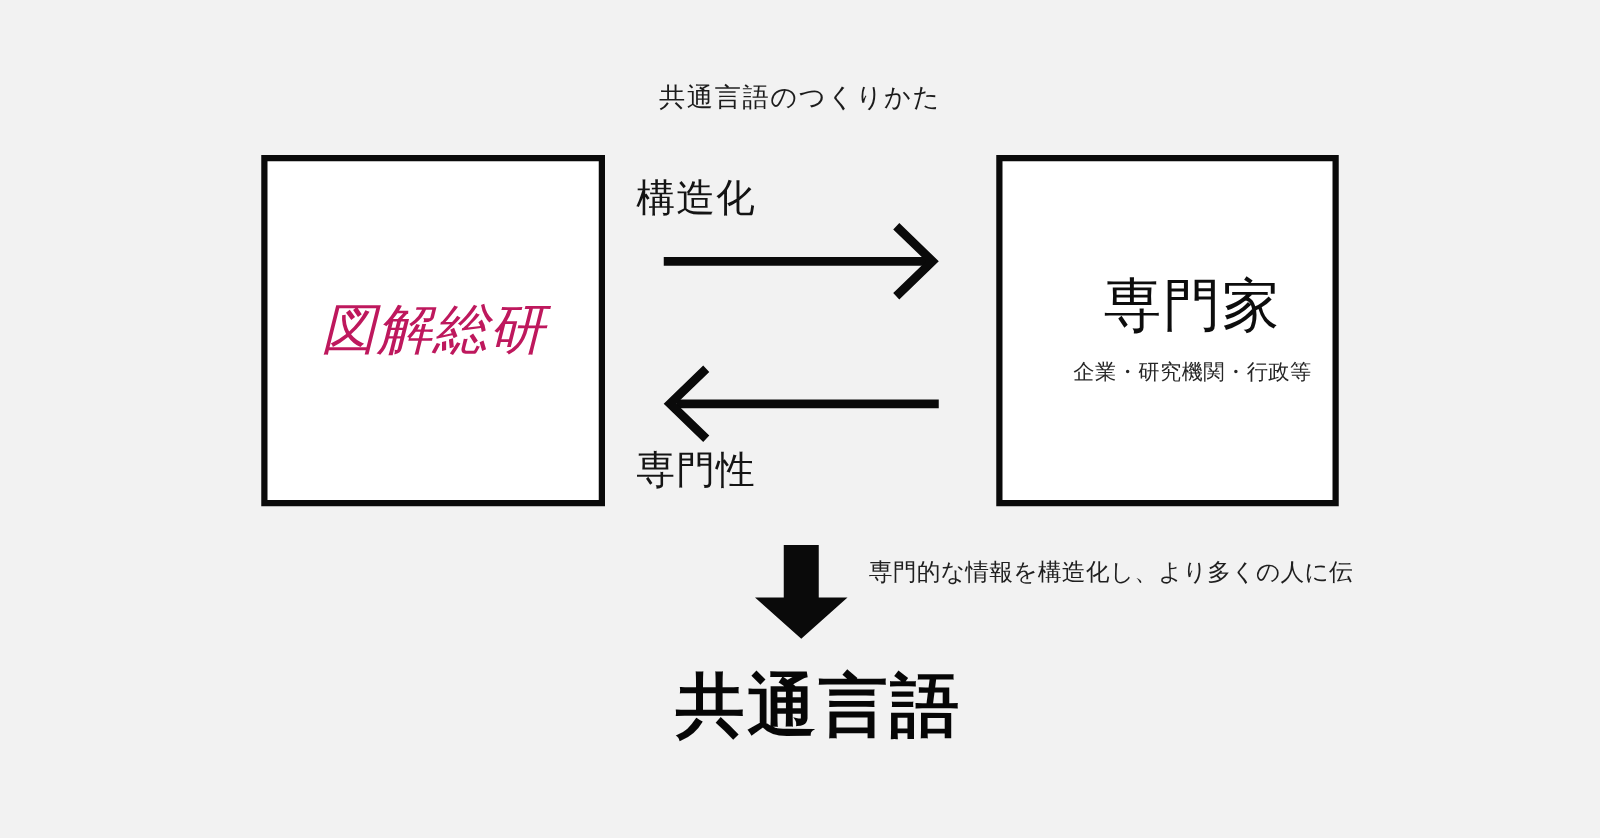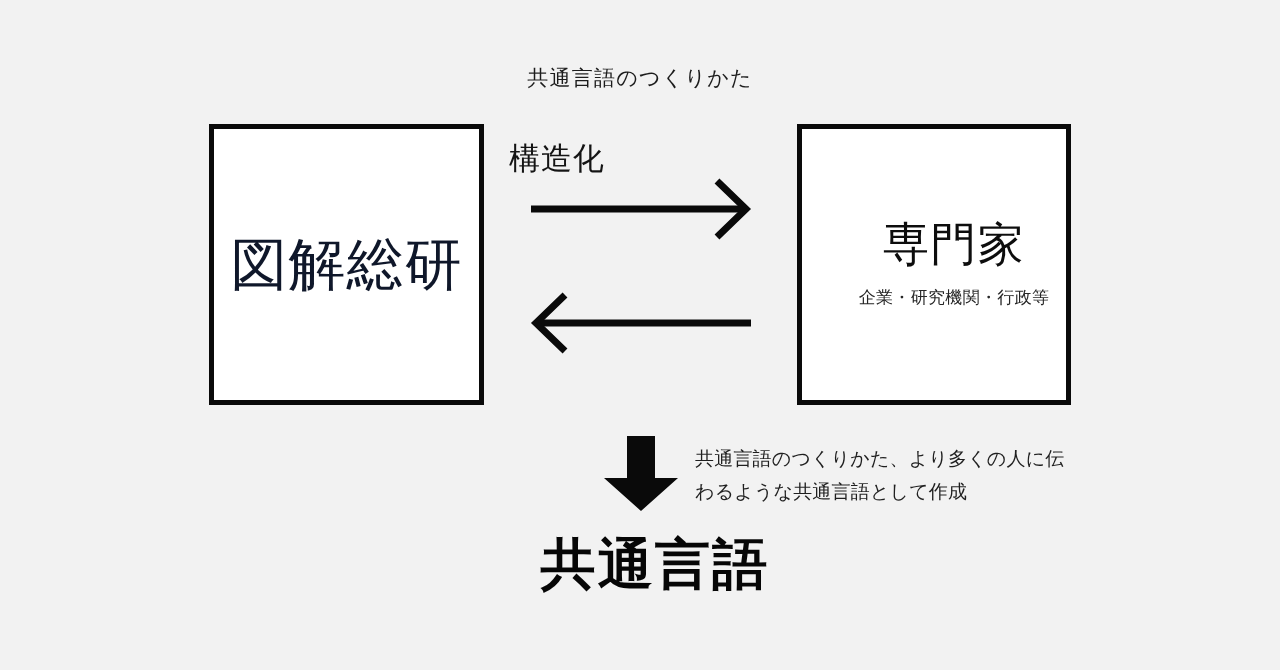--- a/index.html
+++ b/index.html
@@ -51,25 +51,26 @@
     height: 281px;
   }
   #box-right {
     left: 797px;
     top: 124px;
     width: 274px;
     height: 281px;
     padding-left: 40px;
   }
   .box-title-lg {
-    font-size: 57px;
+    font-size: 44px;
     line-height: 1.1;
     letter-spacing: 0.02em;
-    color: #0f172a;
+    color: #be185d;
     white-space: nowrap;
+    font-style: italic;
   }
   .box-title-expert {
     font-size: 46px;
     line-height: 1.05;
     letter-spacing: 0.03em;
     color: #0d0d0d;
     white-space: nowrap;
     margin-bottom: 2px;
   }
   .box-subtitle {
@@ -168,25 +169,25 @@
   <div class="flow-label" id="label-structure">構造化</div>
   <svg class="arrow-svg" id="arrow-right-wrap" viewBox="0 0 232 62">
     <line x1="6" y1="31" x2="216" y2="31" stroke="#0a0a0a" stroke-width="7"></line>
     <polyline points="192,3 221,31 192,59" fill="none" stroke="#0a0a0a" stroke-width="7" stroke-linecap="butt" stroke-linejoin="miter"></polyline>
   </svg>
 
   <svg class="arrow-svg" id="arrow-left-wrap" viewBox="0 0 232 62">
     <line x1="16" y1="31" x2="226" y2="31" stroke="#0a0a0a" stroke-width="7"></line>
     <polyline points="40,3 11,31 40,59" fill="none" stroke="#0a0a0a" stroke-width="7" stroke-linecap="butt" stroke-linejoin="miter"></polyline>
   </svg>
+  <div class="flow-label" id="label-expertise">専門性</div>
 
   <svg id="down-arrow-wrap" viewBox="0 0 82 82">
     <polygon points="27,4 55,4 55,46 78,46 41,79 4,46 27,46" fill="#0a0a0a"></polygon>
   </svg>
 
   <div id="result-note">
-    <div>共通言語のつくりかた、より多くの人に伝</div>
-    <div>わるような共通言語として作成</div>
+    <div>専門的な情報を構造化し、より多くの人に伝</div>
   </div>
 
   <div id="result-heading">共通言語</div>
 
 </div>
 
 </body></html>

